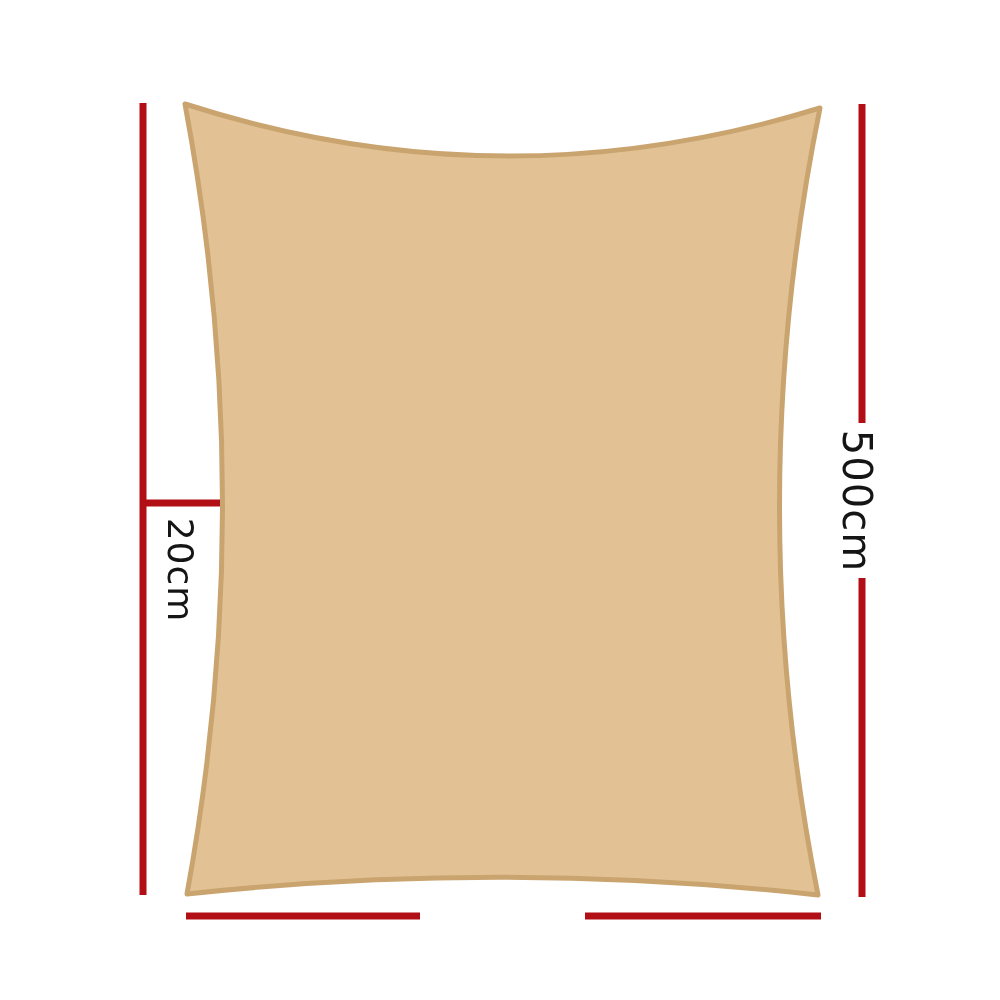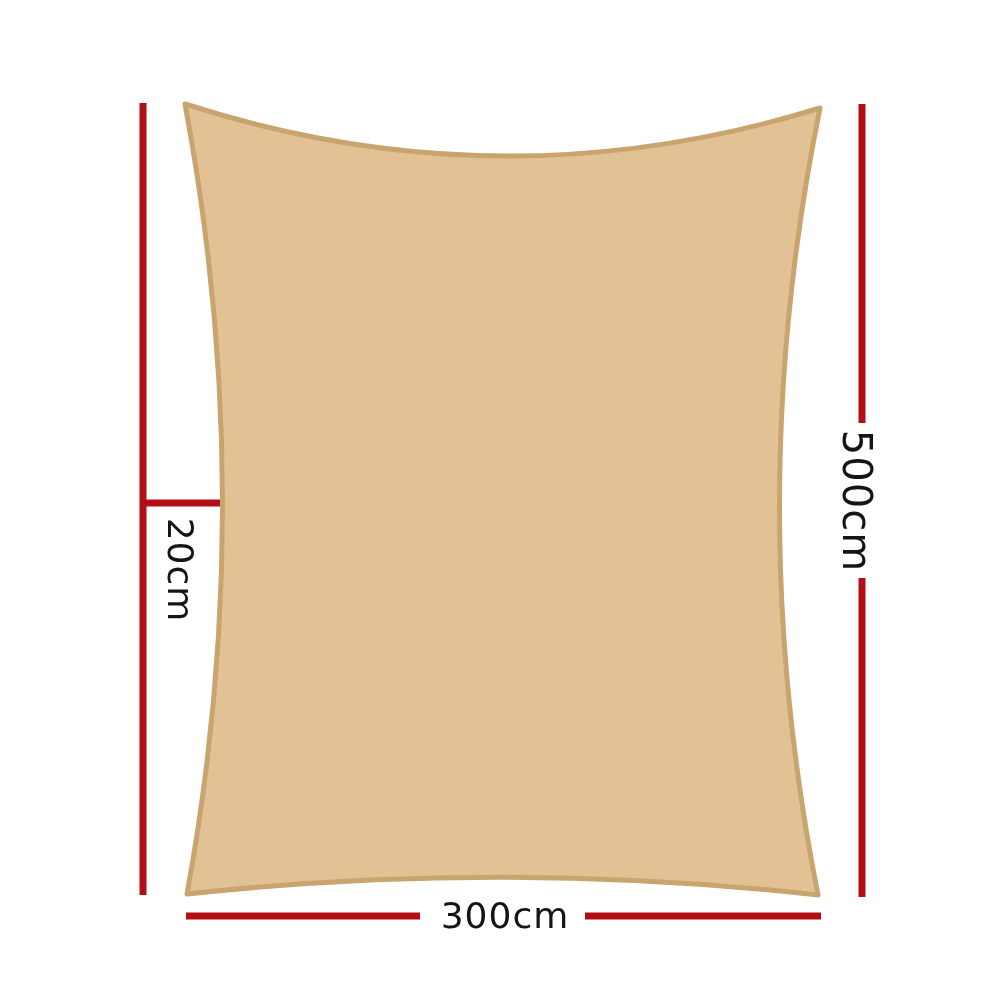--- a/index.html
+++ b/index.html
@@ -65,17 +65,16 @@
       <line x1="862" y1="104" x2="862" y2="423"></line>
       <line x1="862" y1="578" x2="862" y2="897"></line>
 
       <line x1="186" y1="916" x2="420" y2="916"></line>
       <line x1="585" y1="916" x2="821" y2="916"></line>
     </g>
   </svg>
 
   <div class="dim-label vertical-cw label-height">500cm</div>
 
-  <div class="dim-label horizontal label-width">300cm</div>
 
   <div class="dim-label vertical-cw label-depth">20cm</div>
 
 </div>
 
 </body></html>

